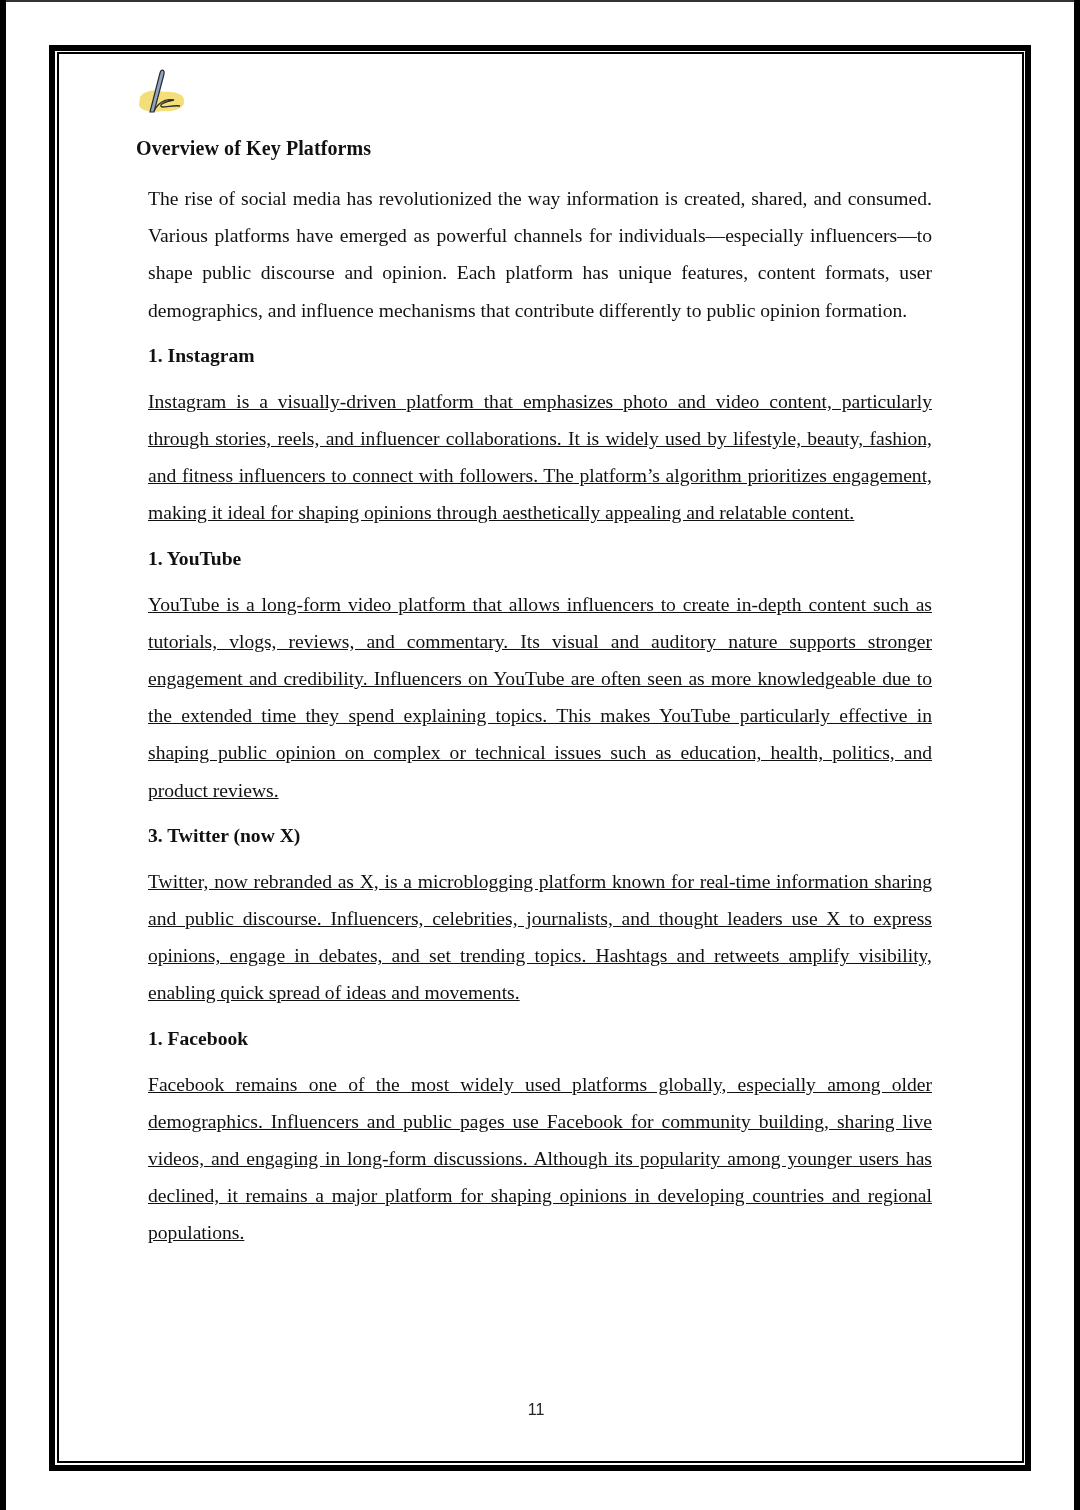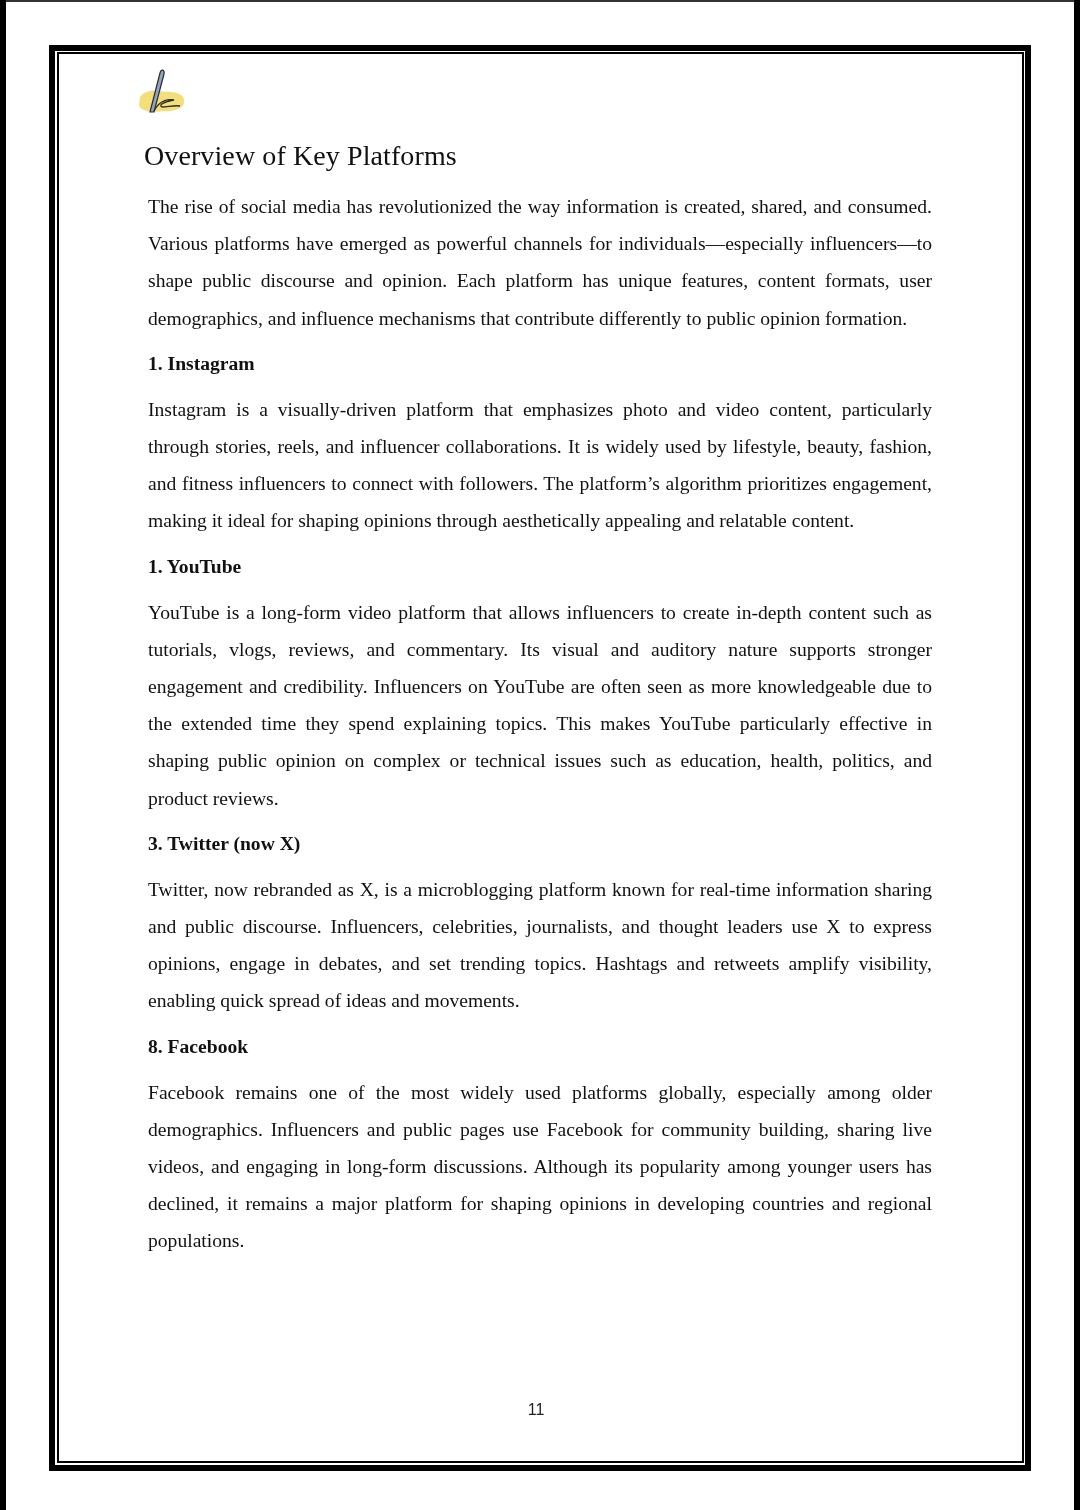--- a/index.html
+++ b/index.html
@@ -21,33 +21,33 @@
       position: absolute; left: 57px; top: 52px; width: 967px; height: 1411px;
       box-sizing: border-box; border: 2px solid #000;
     }
 
     .pen-icon { position: absolute; left: 134px; top: 67px; width: 54px; height: 50px; }
 
     .content {
       position: absolute; left: 136px; top: 128px; width: 808px;
     }
     h1.title {
-      font-size: 28px; font-weight: normal; margin: 8px; line-height: 40px;
+      font-size: 20px; font-weight: bold; margin: 0; line-height: 40px;
       letter-spacing: 0.1px;
     }
     p.para {
       margin: 12px; font-size: 19.6px; line-height: 37.2px; text-align: justify;
       text-align-last: left;
     }
     h2.sub {
       font-size: 19.6px; font-weight: bold; margin: 12px; line-height: 30px;
     }
     .intro { margin-top: 17px; }
     .s1 { margin-top: 13px; }
-    .sp { margin-top: 14px; }
+    .sp { margin-top: 14px; text-decoration: underline; }
     .page-number {
       position: absolute; left: 0; width: 1072px; top: 1401px; text-align: center;
       font-family: "Liberation Sans", "DejaVu Sans", sans-serif; font-size: 16px; color: #222;
     }
   </style>
 </head>
 <body>
 
 <div class="edge-top"></div>
 <div class="edge-left"></div>
@@ -68,17 +68,17 @@
 
   <h2 class="sub s1">1. Instagram</h2>
   <p class="para sp">Instagram is a visually-driven platform that emphasizes photo and video content, particularly through stories, reels, and influencer collaborations. It is widely used by lifestyle, beauty, fashion, and fitness influencers to connect with followers. The platform’s algorithm prioritizes engagement, making it ideal for shaping opinions through aesthetically appealing and relatable content.</p>
 
   <h2 class="sub s1">1. YouTube</h2>
   <p class="para sp">YouTube is a long-form video platform that allows influencers to create in-depth content such as tutorials, vlogs, reviews, and commentary. Its visual and auditory nature supports stronger engagement and credibility. Influencers on YouTube are often seen as more knowledgeable due to the extended time they spend explaining topics. This makes YouTube particularly effective in shaping public opinion on complex or technical issues such as education, health, politics, and product reviews.</p>
 
   <h2 class="sub s1">3. Twitter (now X)</h2>
   <p class="para sp">Twitter, now rebranded as X, is a microblogging platform known for real-time information sharing and public discourse. Influencers, celebrities, journalists, and thought leaders use X to express opinions, engage in debates, and set trending topics. Hashtags and retweets amplify visibility, enabling quick spread of ideas and movements.</p>
 
-  <h2 class="sub s1">8. Facebook</h2>
+  <h2 class="sub s1">1. Facebook</h2>
   <p class="para sp">Facebook remains one of the most widely used platforms globally, especially among older demographics. Influencers and public pages use Facebook for community building, sharing live videos, and engaging in long-form discussions. Although its popularity among younger users has declined, it remains a major platform for shaping opinions in developing countries and regional populations.</p>
 </div>
 
 <div class="page-number">11</div>
 
 </body></html>

